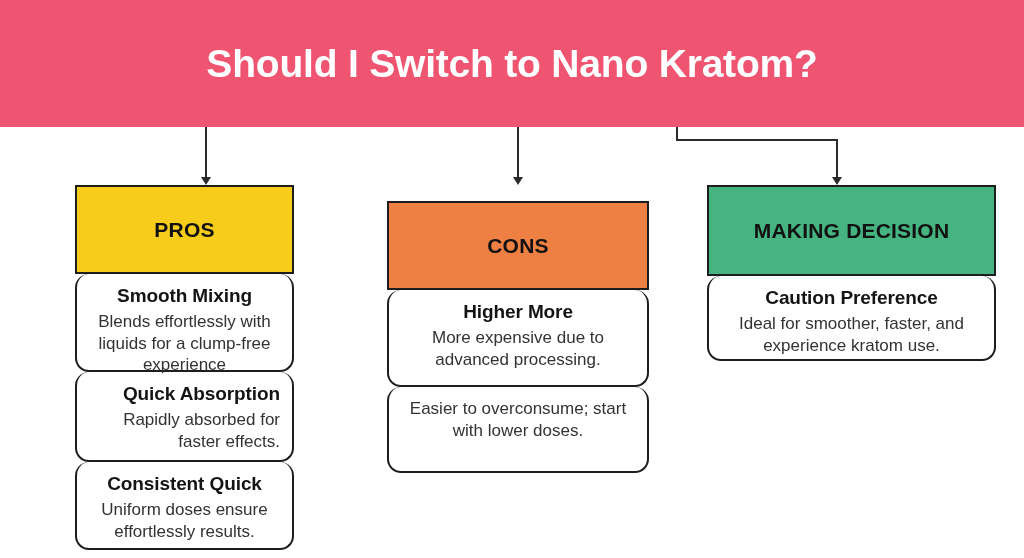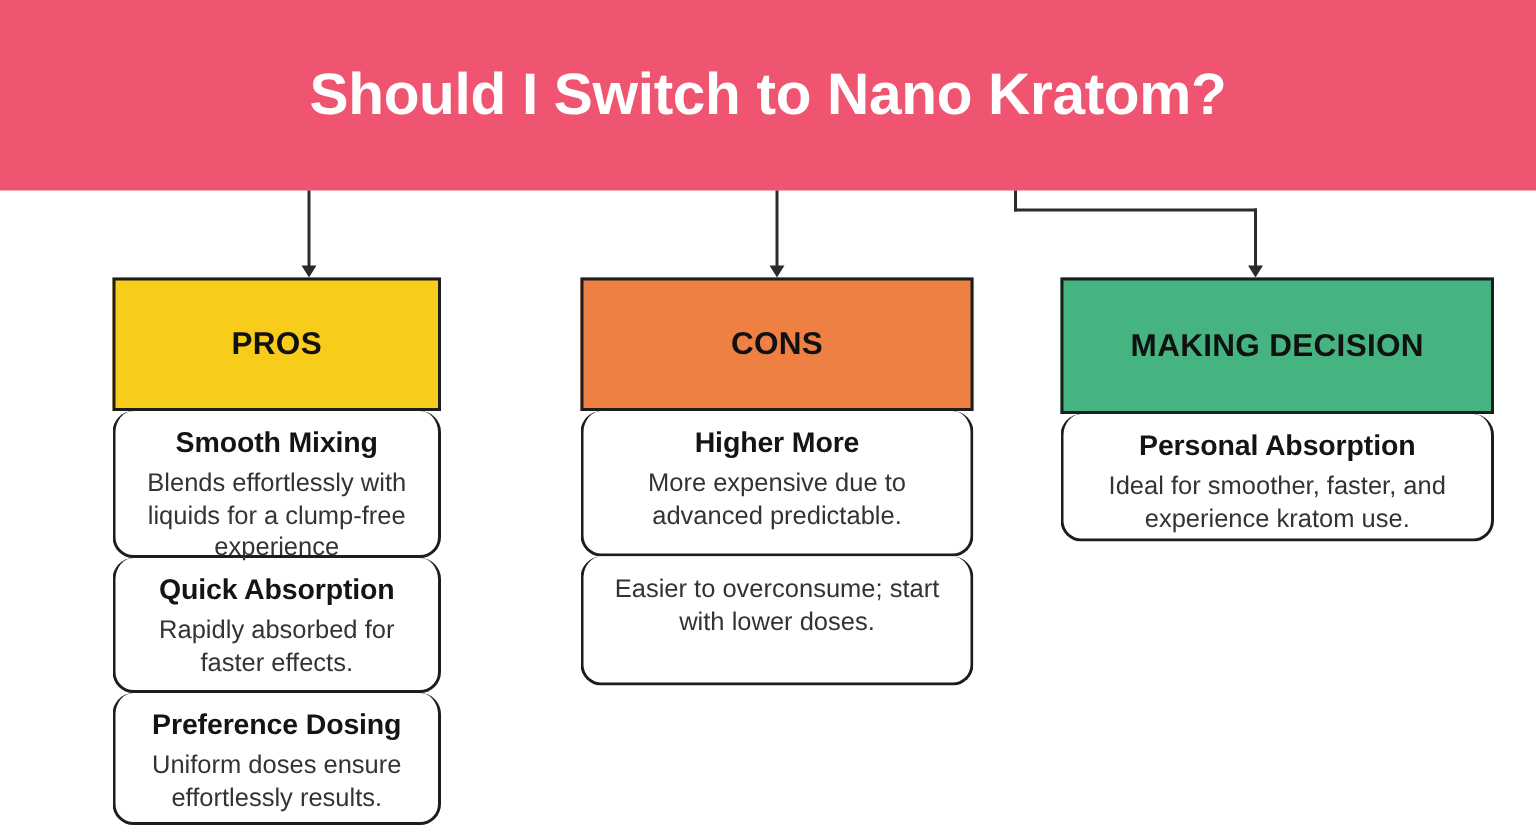--- a/index.html
+++ b/index.html
@@ -105,29 +105,29 @@
   }
   .item-desc {
     font-size: 17px;
     color: #333333;
     line-height: 1.28;
     margin: 0;
   }
 
   
   #col-pros      { left: 75px;  top: 185px; width: 219px; }
-  #col-cons      { left: 387px; top: 185px; width: 262px; }
+  #col-cons      { left: 387px; top: 201px; width: 262px; }
   #col-decision  { left: 707px; top: 185px; width: 289px; }
 
   #col-pros .card-head     { height: 89px; background: #f8cc1b; }
   #col-cons .card-head     { height: 89px; background: #ef8044; }
   #col-decision .card-head { height: 91px; background: #45b481; }
 
   #col-pros .card-body.b0     { height: 98px; }
-  #col-pros .card-body.b1     { height: 90px; }
+  #col-pros .card-body.b1     { height: 90px; text-align: right; }
   #col-pros .card-body.b2     { height: 88px; }
   #col-cons .card-body.b0     { height: 97px; }
   #col-cons .card-body.b1     { height: 86px; }
   #col-decision .card-body.b0 { height: 85px; }
 </style>
 </head>
 <body>
 
 <div id="infographic">
 
@@ -158,41 +158,41 @@
     </div>
     <div class="card card-body b0">
       <p class="item-title">Smooth Mixing</p>
       <p class="item-desc">Blends effortlessly with liquids for a clump-free experience</p>
     </div>
     <div class="card card-body b1">
       <p class="item-title">Quick Absorption</p>
       <p class="item-desc">Rapidly absorbed for faster effects.</p>
     </div>
     <div class="card card-body b2">
-      <p class="item-title">Preference Dosing</p>
+      <p class="item-title">Consistent Quick</p>
       <p class="item-desc">Uniform doses ensure effortlessly results.</p>
     </div>
   </div>
 
   <div class="column" id="col-cons">
     <div class="card card-head">
       <span class="card-head-label">CONS</span>
     </div>
     <div class="card card-body b0">
       <p class="item-title">Higher More</p>
-      <p class="item-desc">More expensive due to advanced predictable.</p>
+      <p class="item-desc">More expensive due to advanced processing.</p>
     </div>
     <div class="card card-body b1">
       <p class="item-desc">Easier to overconsume; start with lower doses.</p>
     </div>
   </div>
 
   <div class="column" id="col-decision">
     <div class="card card-head">
       <span class="card-head-label">MAKING DECISION</span>
     </div>
     <div class="card card-body b0">
-      <p class="item-title">Personal Absorption</p>
+      <p class="item-title">Caution Preference</p>
       <p class="item-desc">Ideal for smoother, faster, and experience kratom use.</p>
     </div>
   </div>
 
 </div>
 
 </body></html>

